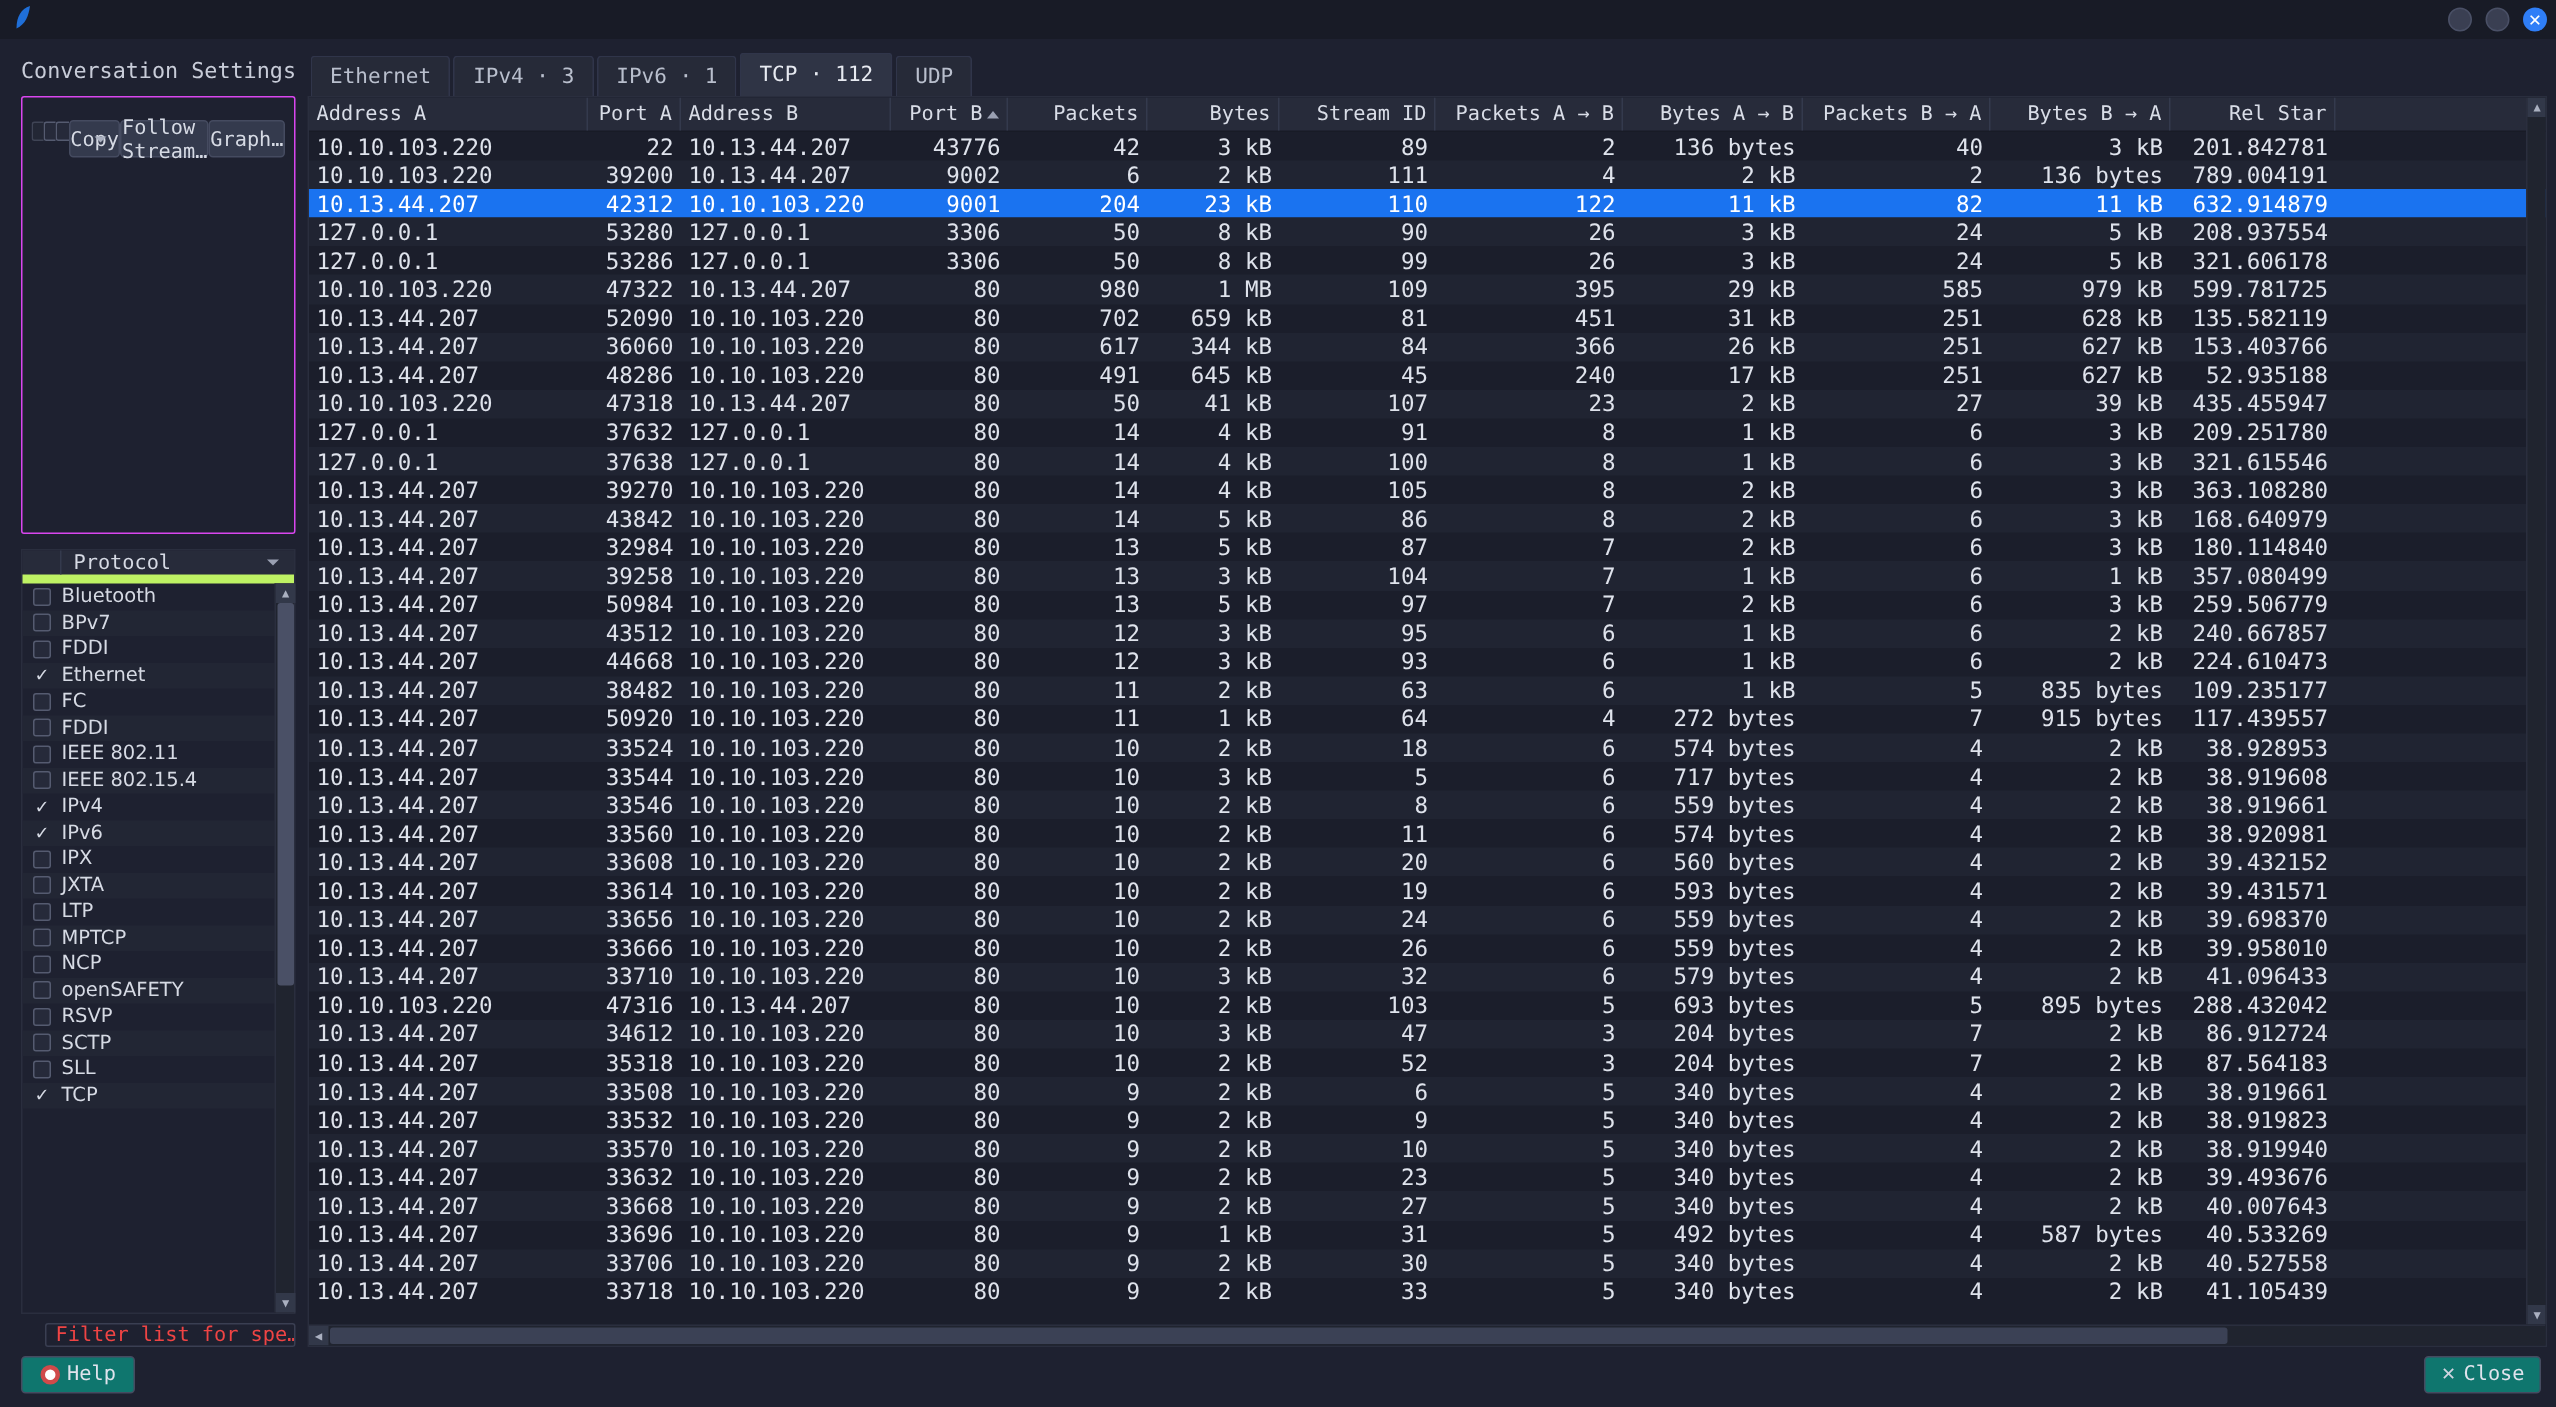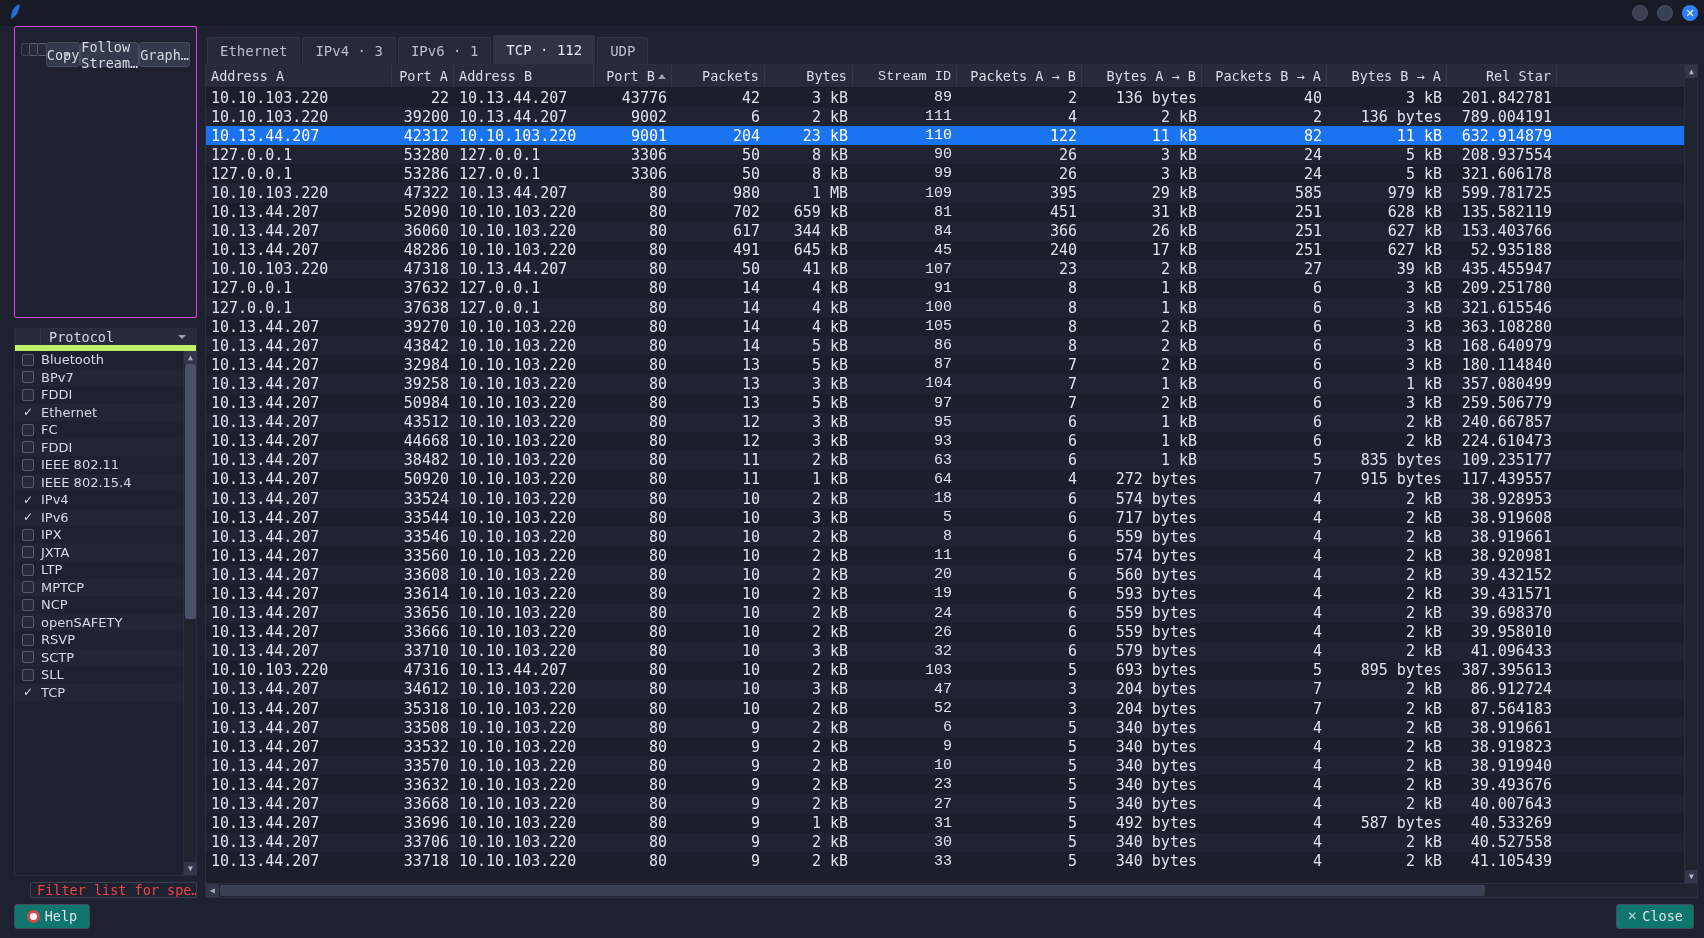--- a/index.html
+++ b/index.html
@@ -264,21 +264,21 @@
   }
   .td.r { justify-content: flex-end; }
 
   
   .c0 { width: 186px; flex: 0 0 186px; }
   .c1 { width: 62px;  flex: 0 0 62px; }
   .c2 { width: 140px; flex: 0 0 140px; }
   .c3 { width: 78px;  flex: 0 0 78px; }
   .c4 { width: 93px;  flex: 0 0 93px; }
   .c5 { width: 88px;  flex: 0 0 88px; }
-  .c6 { width: 104px; flex: 0 0 104px; font-family: Liberation Mono, monospace; }
+  .c6 { width: 104px; flex: 0 0 104px; }
   .c7 { width: 125px; flex: 0 0 125px; }
   .c8 { width: 120px; flex: 0 0 120px; }
   .c9 { width: 125px; flex: 0 0 125px; }
   .c10 { width: 120px; flex: 0 0 120px; }
   .c11 { width: 110px; flex: 0 0 110px; }
 
   .vscroll {
     position: absolute; right: 0; top: 0; bottom: 14px;
     width: 13px; background: #20242f;
     border-left: 1px solid #2a2e3e;
@@ -344,20 +344,21 @@
     <div class="winbtns">
       <div class="wbtn min"></div>
       <div class="wbtn max"></div>
       <div class="wbtn close">✕</div>
     </div>
   </div>
 
   <div class="body">
 
     <div class="sidebar">
+      <div class="settings-title">Conversation Settings</div>
 
       <div class="settings-box">
         <div class="chk-row disabled">
           <span class="chkbox disabled"></span>
           <span>Name resolution</span>
         </div>
         <div class="chk-row">
           <span class="chkbox"></span>
           <span>Absolute start t</span>
         </div>
@@ -1003,21 +1004,21 @@
               <div class="td c1 r">47316</div>
               <div class="td c2">10.13.44.207</div>
               <div class="td c3 r">80</div>
               <div class="td c4 r">10</div>
               <div class="td c5 r">2 kB</div>
               <div class="td c6 r">103</div>
               <div class="td c7 r">5</div>
               <div class="td c8 r">693 bytes</div>
               <div class="td c9 r">5</div>
               <div class="td c10 r">895 bytes</div>
-              <div class="td c11 r">387.395613</div>
+              <div class="td c11 r">288.432042</div>
             </div>
             <div class="trow">
               <div class="td c0">10.13.44.207</div>
               <div class="td c1 r">34612</div>
               <div class="td c2">10.10.103.220</div>
               <div class="td c3 r">80</div>
               <div class="td c4 r">10</div>
               <div class="td c5 r">3 kB</div>
               <div class="td c6 r">47</div>
               <div class="td c7 r">3</div>

